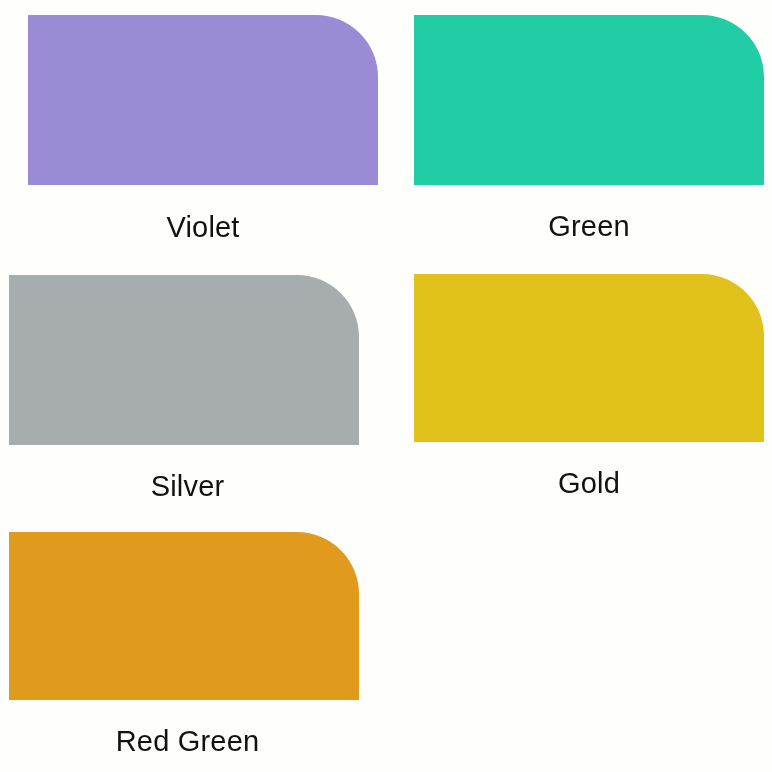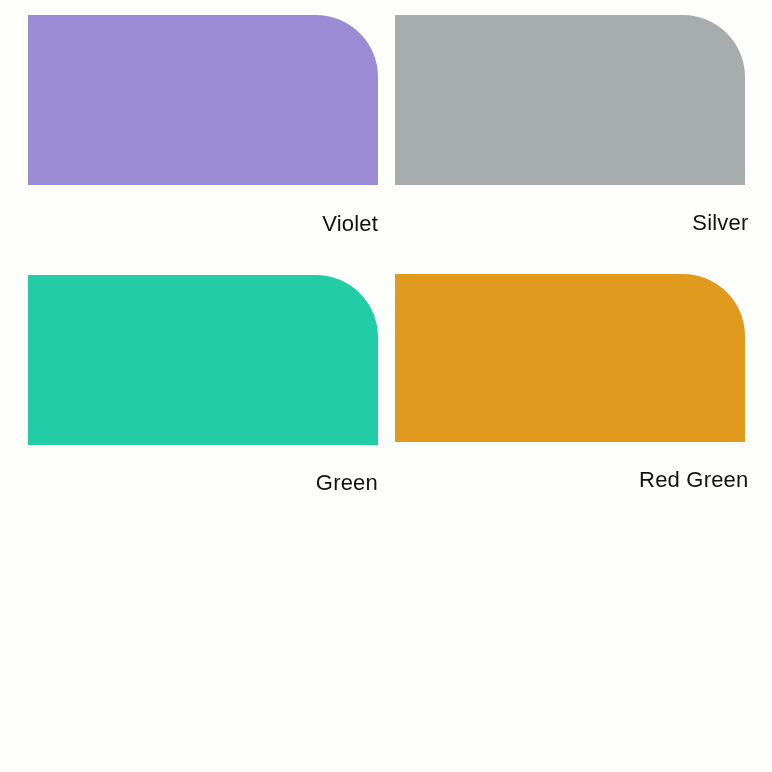--- a/index.html
+++ b/index.html
@@ -47,23 +47,23 @@
     align-self: flex-start;
   }
 
   
   .row-1 .swatch-block { margin-top: 15px; }
   .row-2 .swatch-block { margin-top: 15px; height: 170px; }
   .row-3 .swatch-block { margin-top: 14px; height: 168px; }
 
   .swatch-label {
     width: 350px;
-    text-align: right;
+    text-align: center;
     color: #121212;
-    font-size: 22px;
+    font-size: 29px;
     font-weight: 400;
     letter-spacing: 0.2px;
     line-height: 1;
     white-space: nowrap;
   }
 
   .col-left  .swatch-label { margin-left: 28px; margin-right: 8px; }
   .col-right .swatch-label { margin-left: 9px;  margin-right: 20px; }
 
   .row-1 .swatch-label { margin-top: 28px; }
@@ -74,29 +74,33 @@
 <body style="background-color: rgb(254, 254, 252);">
 
 <div id="swatch-grid">
 
   <div class="swatch-cell col-left row-1">
     <div class="swatch-block" style="background-color: rgb(155, 138, 212);"></div>
     <div class="swatch-label" style="color: rgb(18, 18, 18);">Violet</div>
   </div>
 
 
+  <div class="swatch-cell col-left row-2">
+    <div class="swatch-block" style="background-color: rgb(34, 205, 165);"></div>
+    <div class="swatch-label" style="color: rgb(18, 18, 18);">Green</div>
+  </div>
+
   <div class="swatch-cell col-right row-2">
     <div class="swatch-block" style="background-color: rgb(167, 172, 173);"></div>
     <div class="swatch-label" style="color: rgb(18, 18, 18);">Silver</div>
   </div>
 
-  <div class="swatch-cell col-left row-2">
-    <div class="swatch-block" style="background-color: rgb(34, 205, 165);"></div>
-    <div class="swatch-label" style="color: rgb(18, 18, 18);">Green</div>
+  <div class="swatch-cell col-left row-3">
+    <div class="swatch-block" style="background-color: rgb(224, 194, 27);"></div>
+    <div class="swatch-label" style="color: rgb(18, 18, 18);">Gold</div>
   </div>
-
 
   <div class="swatch-cell col-right row-3">
     <div class="swatch-block" style="background-color: rgb(224, 154, 30);"></div>
     <div class="swatch-label" style="color: rgb(18, 18, 18);">Red Green</div>
   </div>
 
 </div>
 
 </body></html>

